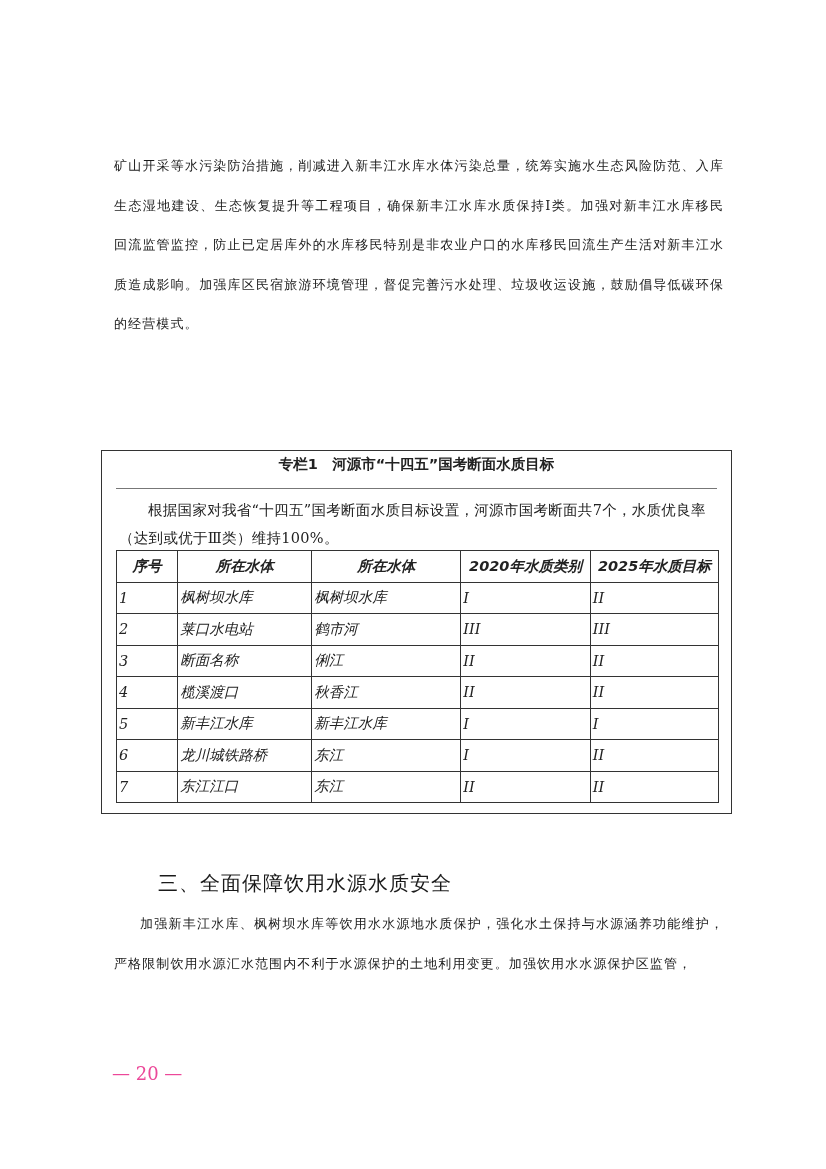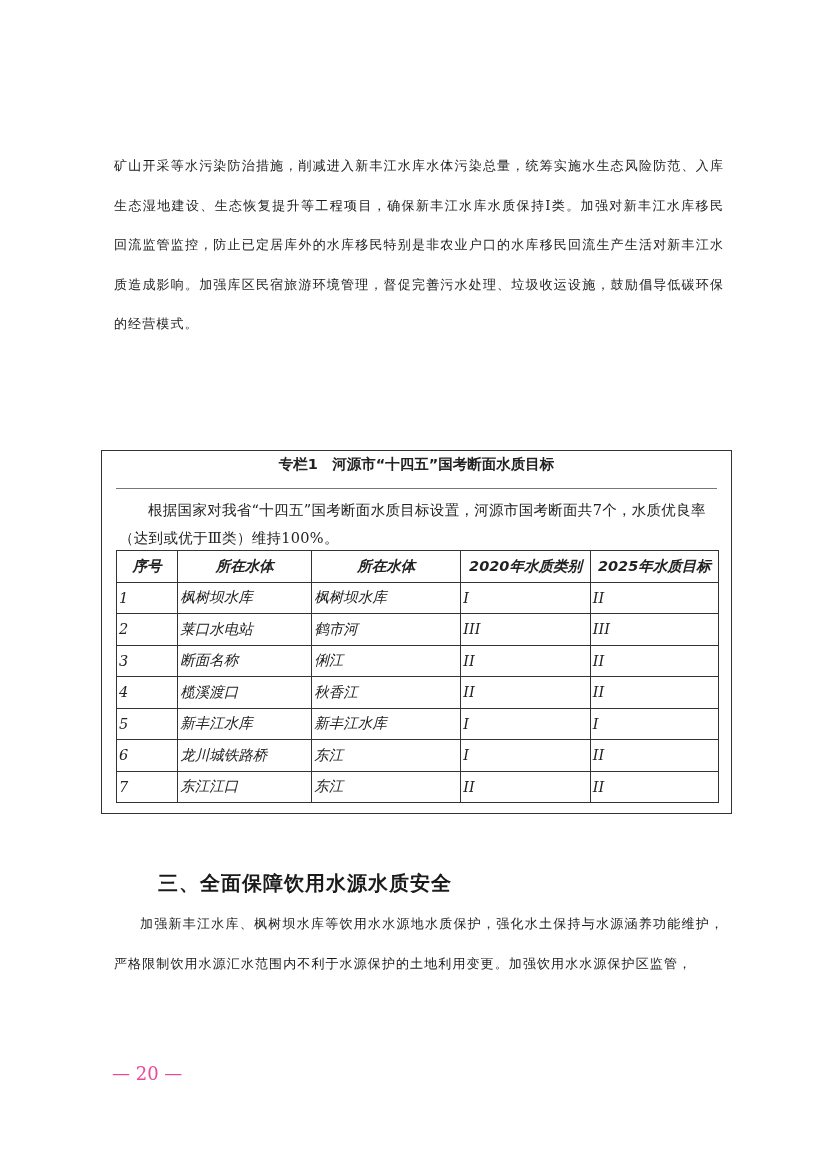--- a/index.html
+++ b/index.html
@@ -16,21 +16,21 @@
     .box-rule { position: absolute; left: 14px; right: 14px; top: 37px; border-top: 1px solid #777; }
     .box-intro { position: absolute; left: 14px; right: 14px; top: 42px; font-size: 14.5px;
                  line-height: 28px; text-indent: 2em; margin: 3px; color: #222; letter-spacing: 0.3px; }
     table.targets { position: absolute; left: 14px; top: 99px; width: 603px; border-collapse: collapse;
                     font-size: 14.5px; color: #222; }
     table.targets th, table.targets td { border: 1.3px solid #333; height: 31.5px; 
                                          padding: 2px; box-sizing: border-box; font-style: italic; }
     table.targets th { font-family: "DejaVu Sans", "Liberation Sans", sans-serif; font-weight: bold; font-size: 14.5px; }
     table.targets td { font-family: "DejaVu Serif", "Liberation Serif", serif; }
     .heading { position: absolute; left: 158px; top: 870px; font-family: "DejaVu Sans", "Liberation Sans", sans-serif;
-               font-weight: bold; font-size: 20px; letter-spacing: 1px; margin: 0; }
+               font-weight: normal; font-size: 20px; letter-spacing: 1px; margin: 0; }
     #p2 { top: 904px; text-indent: 2em; }
     .page-number { position: absolute; left: 112px; top: 1063px; font-size: 18px; color: #ec4899; }
   </style>
 </head>
 <body>
 
 <p id="p1" class="para">矿山开采等水污染防治措施，削减进入新丰江水库水体污染总量，统筹实施水生态风险防范、入库生态湿地建设、生态恢复提升等工程项目，确保新丰江水库水质保持I类。加强对新丰江水库移民回流监管监控，防止已定居库外的水库移民特别是非农业户口的水库移民回流生产生活对新丰江水质造成影响。加强库区民宿旅游环境管理，督促完善污水处理、垃圾收运设施，鼓励倡导低碳环保的经营模式。</p>
 
 <div class="box">
   <div class="box-title">专栏1　河源市“十四五”国考断面水质目标</div>

